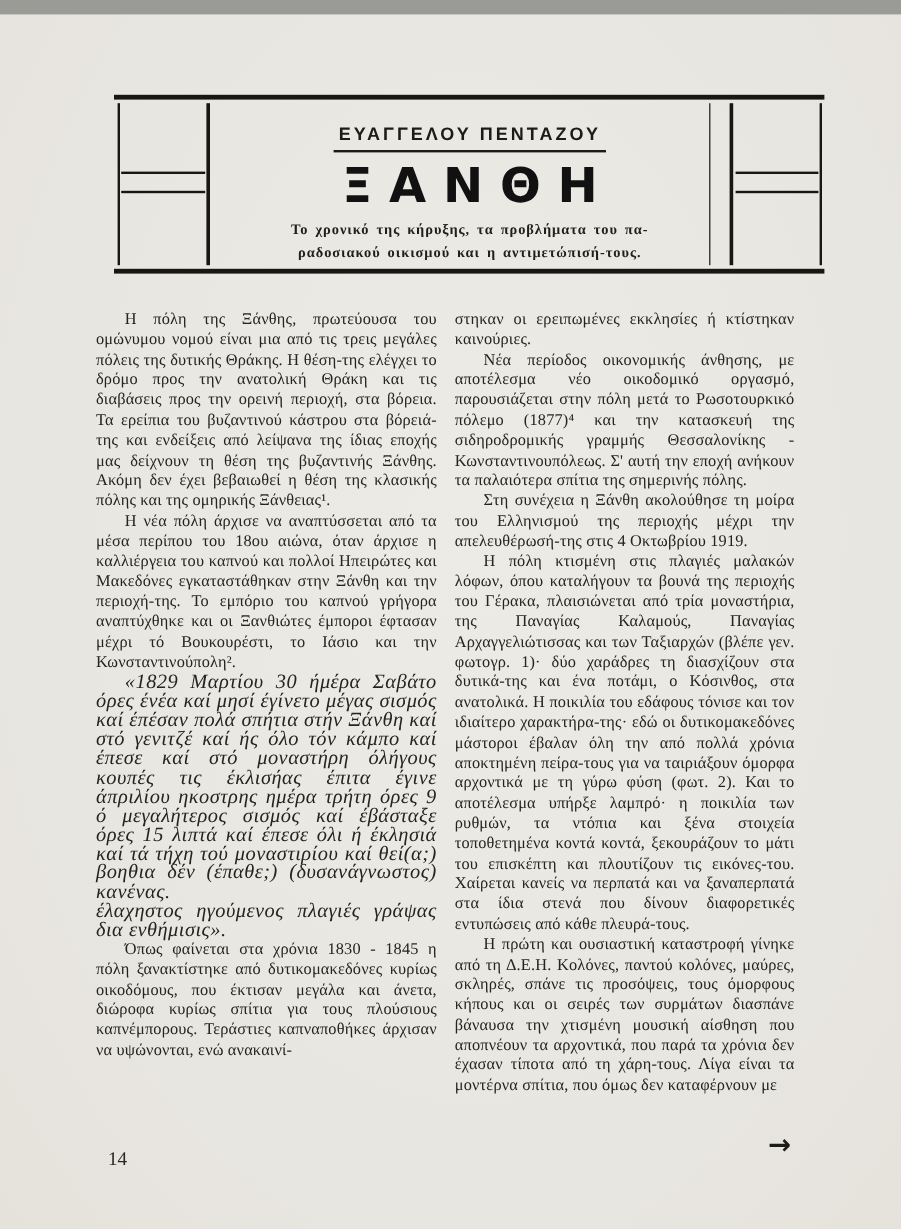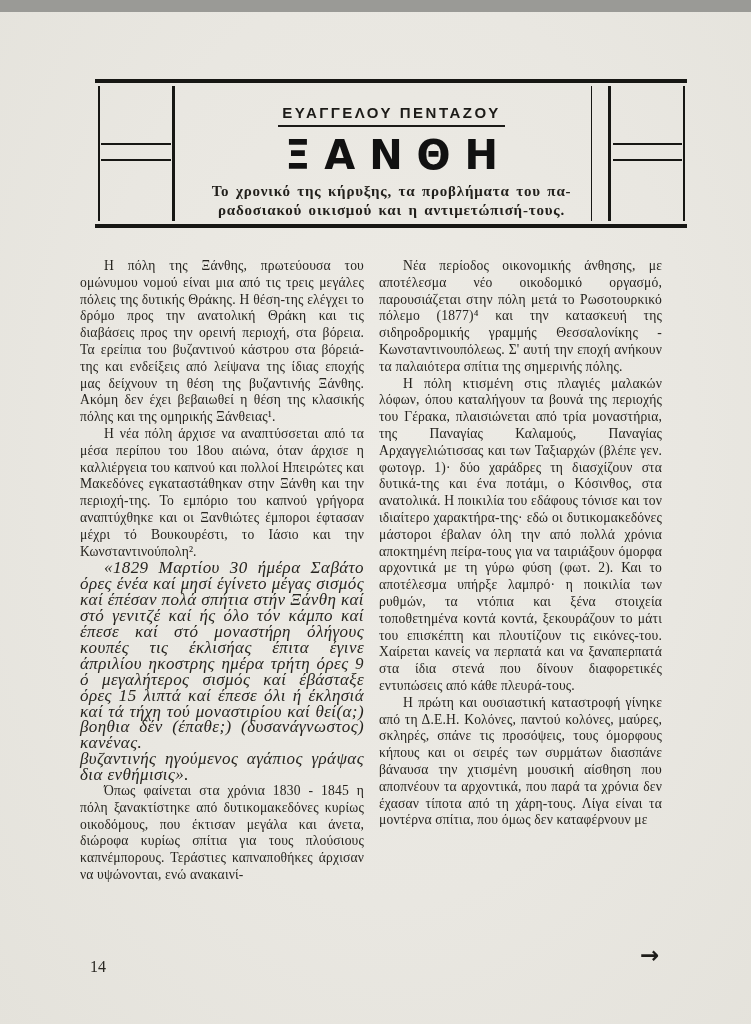--- a/index.html
+++ b/index.html
@@ -42,21 +42,21 @@
   }
   .title {
     margin-top:7px;
     font-family:"DejaVu Sans","Liberation Sans",sans-serif;
     font-weight:bold; font-size:40px; line-height:42px;
     letter-spacing:14px; padding-left:14px;
     color:#111;
   }
   .subtitle {
     margin-top:6px;
-    font-weight:bold; font-size:15px; line-height:19px;
+    font-weight:bold; font-size:12px; line-height:19px;
     letter-spacing:0.8px; word-spacing:2px;
     color:#211f1b;
   }
 
   
   .body-columns {
     position:absolute; left:80px; top:246px; width:582px;
     display:flex; gap:15px;
   }
   .col { width:284px; }
@@ -111,25 +111,27 @@
         <span>ραδοσιακού οικισμού  και η αντιμετώπισή-τους.</span>
       </div>
     </div>
   </div>
 
   <div class="body-columns">
     <div class="col col-left">
       <p>Η πόλη της Ξάνθης, πρωτεύουσα του ομώνυμου νομού είναι μια από τις τρεις μεγάλες πόλεις της δυτικής Θράκης. Η θέση-της ελέγχει το δρόμο προς την ανατολική Θράκη και τις διαβάσεις προς την ορεινή περιοχή, στα βόρεια. Τα ερείπια του βυζαντινού κάστρου στα βόρειά-της και ενδείξεις από λείψανα της ίδιας εποχής μας δείχνουν τη θέση της βυζαντινής Ξάνθης. Ακόμη δεν έχει βεβαιωθεί η θέση της κλασικής πόλης και της ομηρικής Ξάνθειας¹.</p>
       <p>Η νέα πόλη άρχισε να αναπτύσσεται από τα μέσα περίπου του 18ου αιώνα, όταν άρχισε η καλλιέργεια του καπνού και πολλοί Ηπειρώτες και Μακεδόνες εγκαταστάθηκαν στην Ξάνθη και την περιοχή-της. Το εμπόριο του καπνού γρήγορα αναπτύχθηκε και οι Ξανθιώτες έμποροι έφτασαν μέχρι τό Βουκουρέστι, το Ιάσιο και την Κωνσταντινούπολη².</p>
       <p class="quote">«1829 Μαρτίου 30 ήμέρα Σαβάτο όρες ένέα καί μησί έγίνετο μέγας σισμός καί έπέσαν πολά σπήτια στήν Ξάνθη καί στό γενιτζέ καί ής όλο τόν κάμπο καί έπεσε καί στό μοναστήρη όλήγους κουπές τις έκλισήας έπιτα έγινε άπριλίου ηκοστρης ημέρα τρήτη όρες 9 ό μεγαλήτερος σισμός καί έβάσταξε όρες 15 λιπτά καί έπεσε όλι ή έκλησιά καί τά τήχη τού μοναστιρίου καί θεί(α;) βοηθια δέν (έπαθε;) (δυσανάγνωστος) κανένας.</p>
-      <p class="quote p-noindent">βυζαντινής ηγούμενος  αγάπιος γράψας δια ενθήμισις».</p>
+      <p class="quote p-noindent">έλαχηστος ηγούμενος  πλαγιές γράψας δια ενθήμισις».</p>
       <p>Όπως φαίνεται στα χρόνια 1830 - 1845 η πόλη ξανακτίστηκε  από δυτικομακεδόνες κυρίως οικοδόμους, που έκτισαν μεγάλα και άνετα, διώροφα κυρίως σπίτια για τους πλούσιους καπνέμπορους. Τεράστιες καπναποθήκες άρχισαν να υψώνονται, ενώ ανακαινί-</p>
     </div>
     <div class="col col-right">
+      <p class="p-noindent">στηκαν οι ερειπωμένες εκκλησίες ή κτίστηκαν καινούριες.</p>
       <p>Νέα περίοδος οικονομικής άνθησης, με αποτέλεσμα νέο οικοδομικό οργασμό, παρουσιάζεται στην πόλη μετά το Ρωσοτουρκικό πόλεμο (1877)⁴ και την κατασκευή της σιδηροδρομικής γραμμής Θεσσαλονίκης - Κωνσταντινουπόλεως. Σ' αυτή την εποχή ανήκουν τα παλαιότερα σπίτια της σημερινής πόλης.</p>
+      <p>Στη συνέχεια η Ξάνθη ακολούθησε τη μοίρα του Ελληνισμού της περιοχής μέχρι την απελευθέρωσή-της  στις 4 Οκτωβρίου 1919.</p>
       <p>Η πόλη κτισμένη στις πλαγιές μαλακών λόφων, όπου καταλήγουν τα βουνά της περιοχής του Γέρακα, πλαισιώνεται από τρία μοναστήρια, της Παναγίας Καλαμούς, Παναγίας Αρχαγγελιώτισσας και των Ταξιαρχών (βλέπε γεν. φωτογρ. 1)· δύο χαράδρες τη διασχίζουν στα δυτικά-της και ένα ποτάμι, ο Κόσινθος, στα ανατολικά. Η ποικιλία του εδάφους τόνισε και τον ιδιαίτερο χαρακτήρα-της· εδώ οι δυτικομακεδόνες μάστοροι έβαλαν όλη την από πολλά χρόνια αποκτημένη  πείρα-τους για να ταιριάξουν όμορφα  αρχοντικά με τη γύρω φύση (φωτ. 2). Και το αποτέλεσμα  υπήρξε λαμπρό· η ποικιλία των ρυθμών, τα ντόπια και ξένα στοιχεία  τοποθετημένα κοντά κοντά, ξεκουράζουν το μάτι του επισκέπτη και πλουτίζουν τις εικόνες-του. Χαίρεται κανείς να περπατά και να ξαναπερπατά στα ίδια στενά που δίνουν διαφορετικές εντυπώσεις από κάθε πλευρά-τους.</p>
       <p>Η πρώτη και ουσιαστική καταστροφή γίνηκε από τη Δ.Ε.Η. Κολόνες, παντού κολόνες, μαύρες, σκληρές, σπάνε τις προσόψεις, τους όμορφους  κήπους και οι σειρές των συρμάτων διασπάνε  βάναυσα την χτισμένη μουσική αίσθηση που αποπνέουν τα αρχοντικά, που παρά τα χρόνια δεν έχασαν τίποτα από τη χάρη-τους.  Λίγα είναι τα μοντέρνα σπίτια, που όμως δεν καταφέρνουν με</p>
     </div>
   </div>
 
   <div class="page-number">14</div>
   <div class="cont-arrow">→</div>
 
 </div>
 

